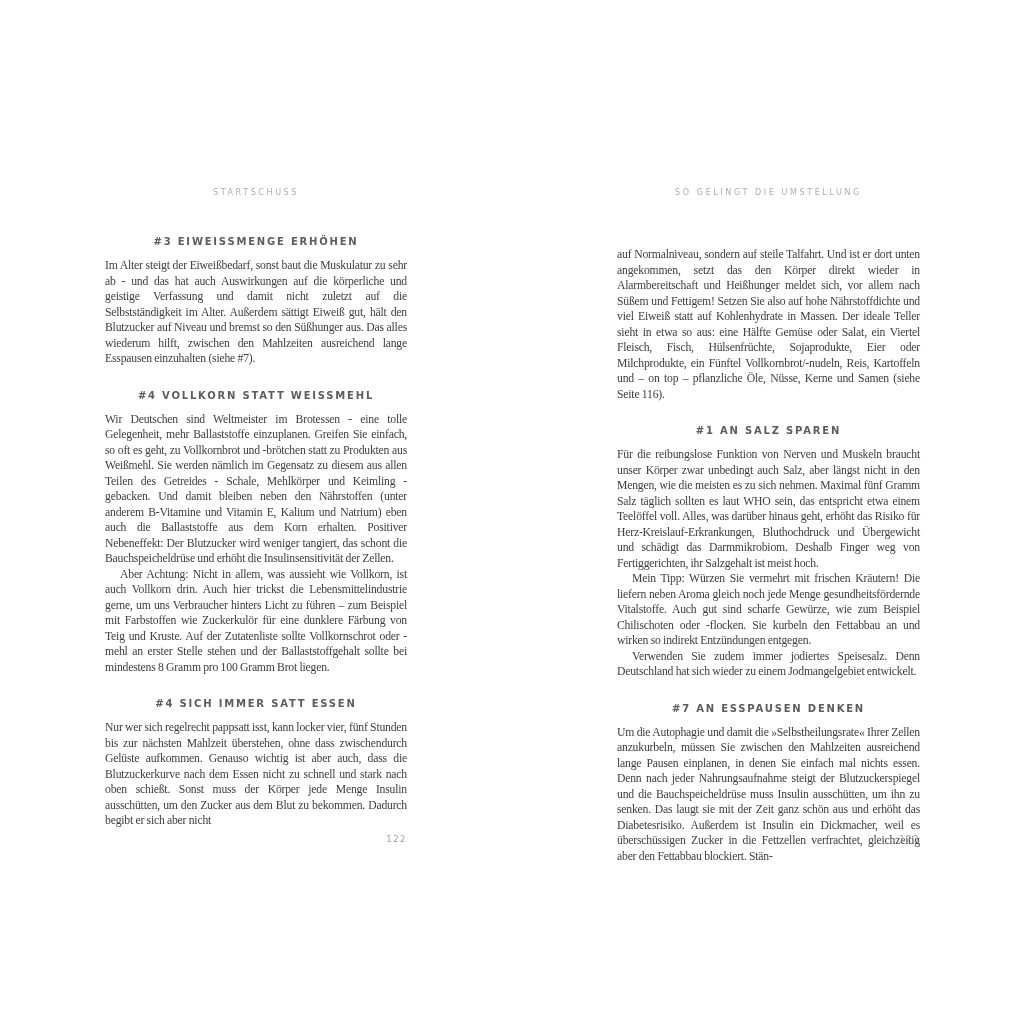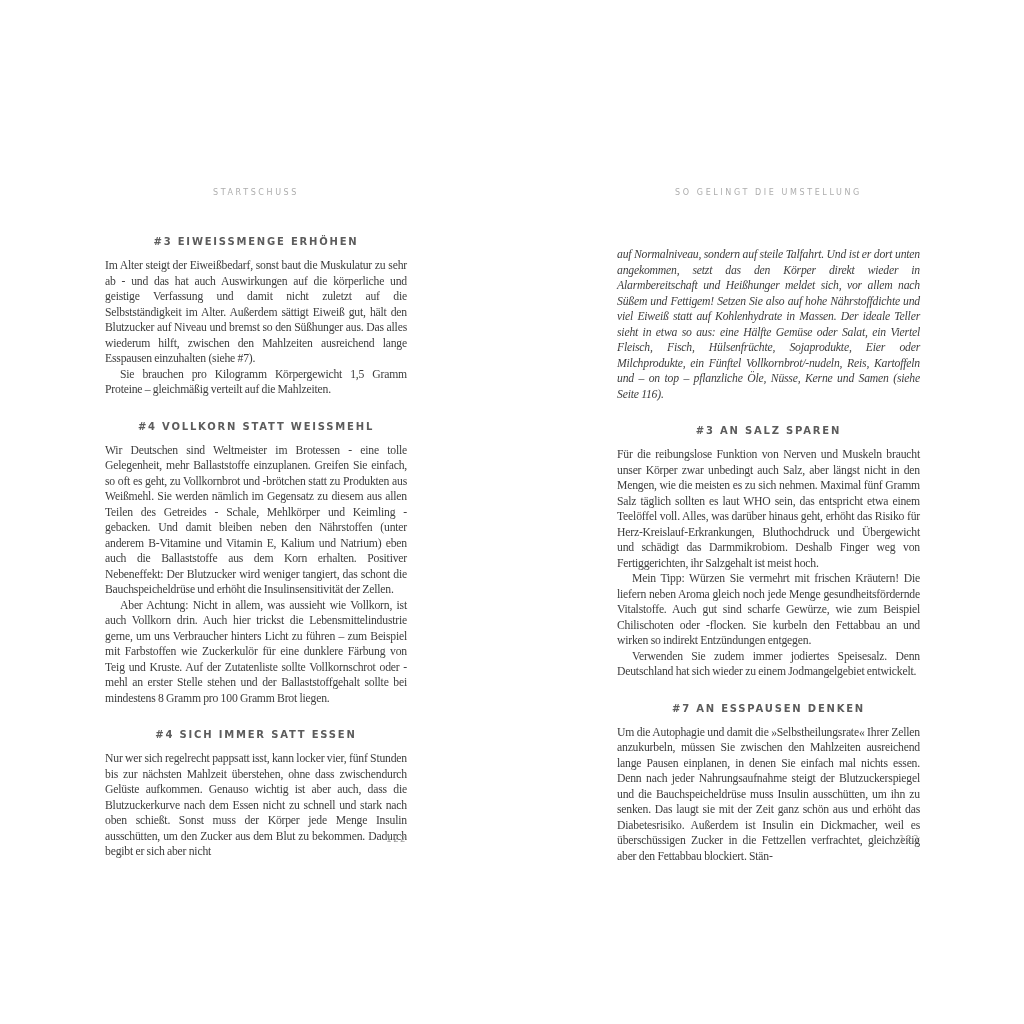--- a/index.html
+++ b/index.html
@@ -48,21 +48,21 @@
     line-height: 15.5px;
     letter-spacing: -0.2px;
     word-spacing: -0.3px;
     color: #3d3d3d;
     text-align: justify;
     hyphens: auto;
     -webkit-hyphens: auto;
     margin: 0;
   }
   p.body-par.ind { text-indent: 15px; }
-  p.body-par.continuation { margin-top: 47px; font-style: italic; }
+  p.body-par.continuation { margin-top: 47px; }
 
   .page-num {
     position: absolute;
     top: 646px;
     left: 0;
     width: 100%;
     text-align: right;
     font-family: "DejaVu Sans", sans-serif;
     font-size: 8.5px;
     letter-spacing: 1.5px;
@@ -72,38 +72,37 @@
 </head>
 <body>
 
 <div id="canvas">
 
   <section class="page-col" id="page-left">
     <header class="running-head">STARTSCHUSS</header>
 
     <h2 class="section-heading first">#3 EIWEISSMENGE ERHÖHEN</h2>
     <p class="body-par">Im Alter steigt der Eiweißbedarf, sonst baut die Muskulatur zu sehr ab - und das hat auch Auswirkungen auf die körperliche und geistige Verfassung und damit nicht zuletzt auf die Selbstständigkeit im Alter. Außerdem sättigt Eiweiß gut, hält den Blutzucker auf Niveau und bremst so den Süßhunger aus. Das alles wiederum hilft, zwischen den Mahlzeiten ausreichend lange Esspausen einzuhalten (siehe #7).</p>
-    <p class="body-par ind">Sie brauchen pro Kilogramm Körpergewicht 1,5 Gramm Proteine – gleichmäßig verteilt auf die Mahlzeiten.</p>
 
     <h2 class="section-heading">#4 VOLLKORN STATT WEISSMEHL</h2>
     <p class="body-par">Wir Deutschen sind Weltmeister im Brotessen - eine tolle Gelegenheit, mehr Ballaststoffe einzuplanen. Greifen Sie einfach, so oft es geht, zu Vollkornbrot und -brötchen statt zu Produkten aus Weißmehl. Sie werden nämlich im Gegensatz zu diesem aus allen Teilen des Getreides - Schale, Mehlkörper und Keimling - gebacken. Und damit bleiben neben den Nährstoffen (unter anderem B-Vitamine und Vitamin E, Kalium und Natrium) eben auch die Ballaststoffe aus dem Korn erhalten. Positiver Nebeneffekt: Der Blutzucker wird weniger tangiert, das schont die Bauchspeicheldrüse und erhöht die Insulinsensitivität der Zellen.</p>
     <p class="body-par ind">Aber Achtung: Nicht in allem, was aussieht wie Vollkorn, ist auch Vollkorn drin. Auch hier trickst die Lebensmittelindustrie gerne, um uns Verbraucher hinters Licht zu führen – zum Beispiel mit Farbstoffen wie Zuckerkulör für eine dunklere Färbung von Teig und Kruste. Auf der Zutatenliste sollte Vollkornschrot oder -mehl an erster Stelle stehen und der Ballaststoffgehalt sollte bei mindestens 8 Gramm pro 100 Gramm Brot liegen.</p>
 
     <h2 class="section-heading">#4 SICH IMMER SATT ESSEN</h2>
     <p class="body-par">Nur wer sich regelrecht pappsatt isst, kann locker vier, fünf Stunden bis zur nächsten Mahlzeit überstehen, ohne dass zwischendurch Gelüste aufkommen. Genauso wichtig ist aber auch, dass die Blutzuckerkurve nach dem Essen nicht zu schnell und stark nach oben schießt. Sonst muss der Körper jede Menge Insulin ausschütten, um den Zucker aus dem Blut zu bekommen. Dadurch begibt er sich aber nicht</p>
 
     <div class="page-num">122</div>
   </section>
 
   <section class="page-col" id="page-right">
     <header class="running-head">SO GELINGT DIE UMSTELLUNG</header>
 
     <p class="body-par continuation">auf Normalniveau, sondern auf steile Talfahrt. Und ist er dort unten angekommen, setzt das den Körper direkt wieder in Alarmbereitschaft und Heißhunger meldet sich, vor allem nach Süßem und Fettigem! Setzen Sie also auf hohe Nährstoffdichte und viel Eiweiß statt auf Kohlenhydrate in Massen. Der ideale Teller sieht in etwa so aus: eine Hälfte Gemüse oder Salat, ein Viertel Fleisch, Fisch, Hülsenfrüchte, Sojaprodukte, Eier oder Milchprodukte, ein Fünftel Vollkornbrot/-nudeln, Reis, Kartoffeln und – on top – pflanzliche Öle, Nüsse, Kerne und Samen (siehe Seite 116).</p>
 
-    <h2 class="section-heading">#3 AN SALZ SPAREN</h2>
+    <h2 class="section-heading">#1 AN SALZ SPAREN</h2>
     <p class="body-par">Für die reibungslose Funktion von Nerven und Muskeln braucht unser Körper zwar unbedingt auch Salz, aber längst nicht in den Mengen, wie die meisten es zu sich nehmen. Maximal fünf Gramm Salz täglich sollten es laut WHO sein, das entspricht etwa einem Teelöffel voll. Alles, was darüber hinaus geht, erhöht das Risiko für Herz-Kreislauf-Erkrankungen, Bluthochdruck und Übergewicht und schädigt das Darmmikrobiom. Deshalb Finger weg von Fertiggerichten, ihr Salzgehalt ist meist hoch.</p>
     <p class="body-par ind">Mein Tipp: Würzen Sie vermehrt mit frischen Kräutern! Die liefern neben Aroma gleich noch jede Menge gesundheitsfördernde Vitalstoffe. Auch gut sind scharfe Gewürze, wie zum Beispiel Chilischoten oder -flocken. Sie kurbeln den Fettabbau an und wirken so indirekt Entzündungen entgegen.</p>
     <p class="body-par ind">Verwenden Sie zudem immer jodiertes Speisesalz. Denn Deutschland hat sich wieder zu einem Jodmangelgebiet entwickelt.</p>
 
     <h2 class="section-heading">#7 AN ESSPAUSEN DENKEN</h2>
     <p class="body-par">Um die Autophagie und damit die »Selbstheilungsrate« Ihrer Zellen anzukurbeln, müssen Sie zwischen den Mahlzeiten ausreichend lange Pausen einplanen, in denen Sie einfach mal nichts essen. Denn nach jeder Nahrungsaufnahme steigt der Blutzuckerspiegel und die Bauchspeicheldrüse muss Insulin ausschütten, um ihn zu senken. Das laugt sie mit der Zeit ganz schön aus und erhöht das Diabetesrisiko. Außerdem ist Insulin ein Dickmacher, weil es überschüssigen Zucker in die Fettzellen verfrachtet, gleichzeitig aber den Fettabbau blockiert. Stän-</p>
 
     <div class="page-num">123</div>
   </section>
 

